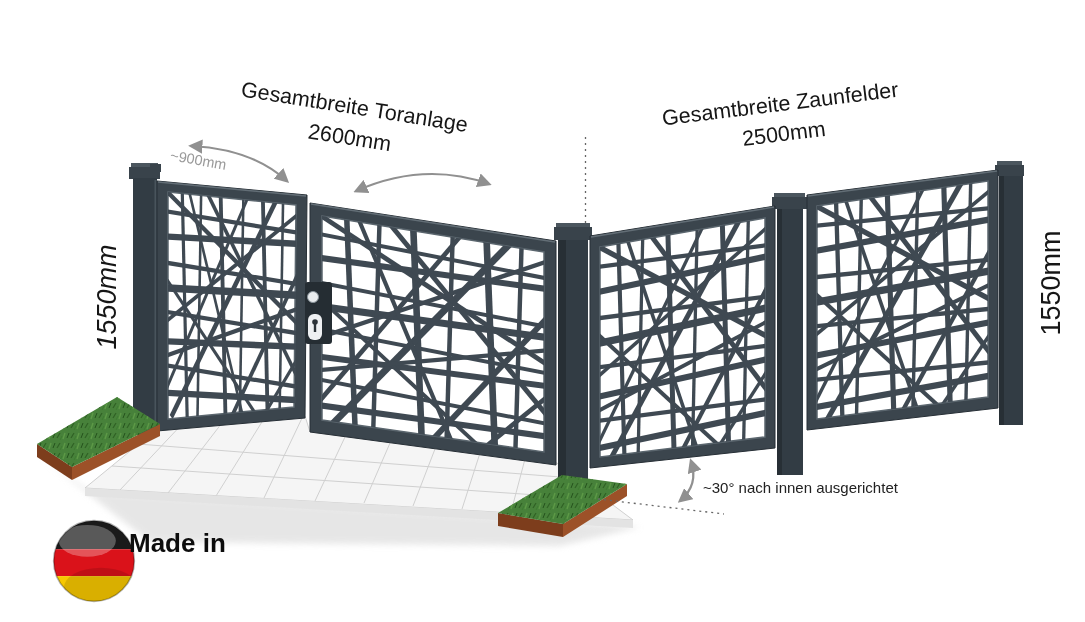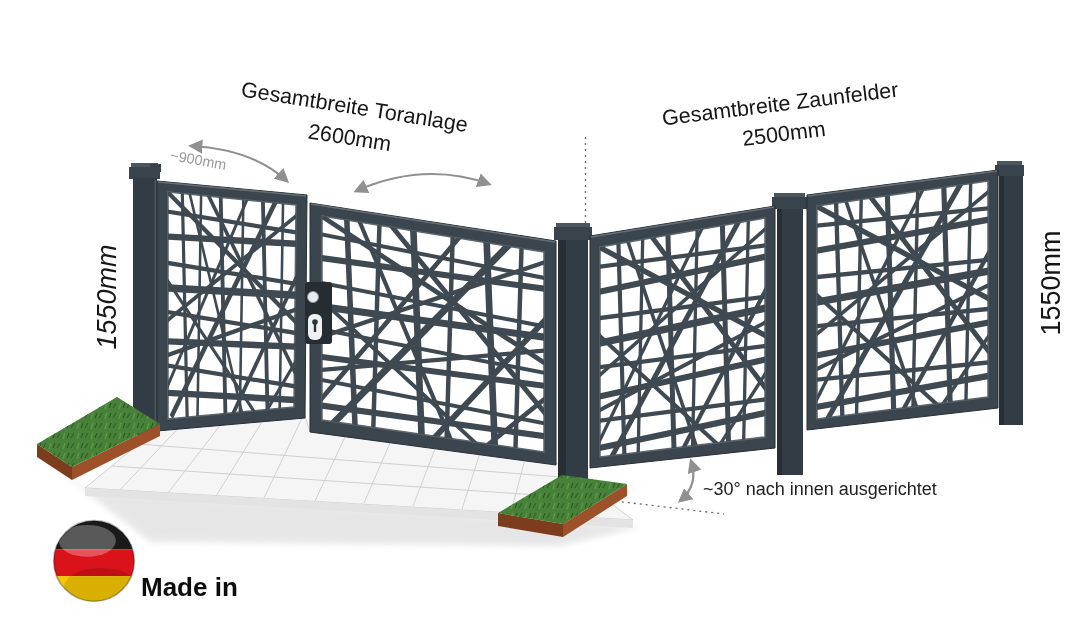--- a/index.html
+++ b/index.html
@@ -25,23 +25,23 @@
   .t-left{left:186px;top:92px;width:332px;font-size:21.5px;line-height:1.45;
           transform:rotate(9deg);}
   .t-right{left:622px;top:89px;width:320px;font-size:21.5px;line-height:1.4;
            transform:rotate(-7deg);}
   .l-900{left:170px;top:152px;font-size:14.5px;color:var(--note-gray,#9a9a9a);
          transform:rotate(10deg);}
   .h-left{left:42px;top:282px;width:130px;height:30px;font-size:27px;
           font-style:italic;text-align:center;transform:rotate(-90deg);}
   .h-right{left:986px;top:268px;width:130px;height:30px;font-size:27px;
            text-align:center;transform:rotate(-90deg);}
-  .l-30{left:703px;top:479px;font-size:18px;color:#222;}
-  .badge-text{left:141px;top:527px;font-size:26px;font-weight:bold;
-              line-height:1.25;color:#0d0d0d;margin-top:44px;}
+  .l-30{left:703px;top:479px;font-size:15px;color:#222;}
+  .badge-text{left:129px;top:527px;font-size:26px;font-weight:bold;
+              line-height:1.25;color:#0d0d0d;}
   .badge-text .ln{text-align:left;}
   .flag{position:absolute;left:52px;top:518px;width:84px;height:86px;z-index:5;}
 </style>
 </head>
 <body>
 
 <div class="stage">
 
   <svg class="scene" width="1085" height="622" viewBox="0 0 1085 622">
     <defs>

